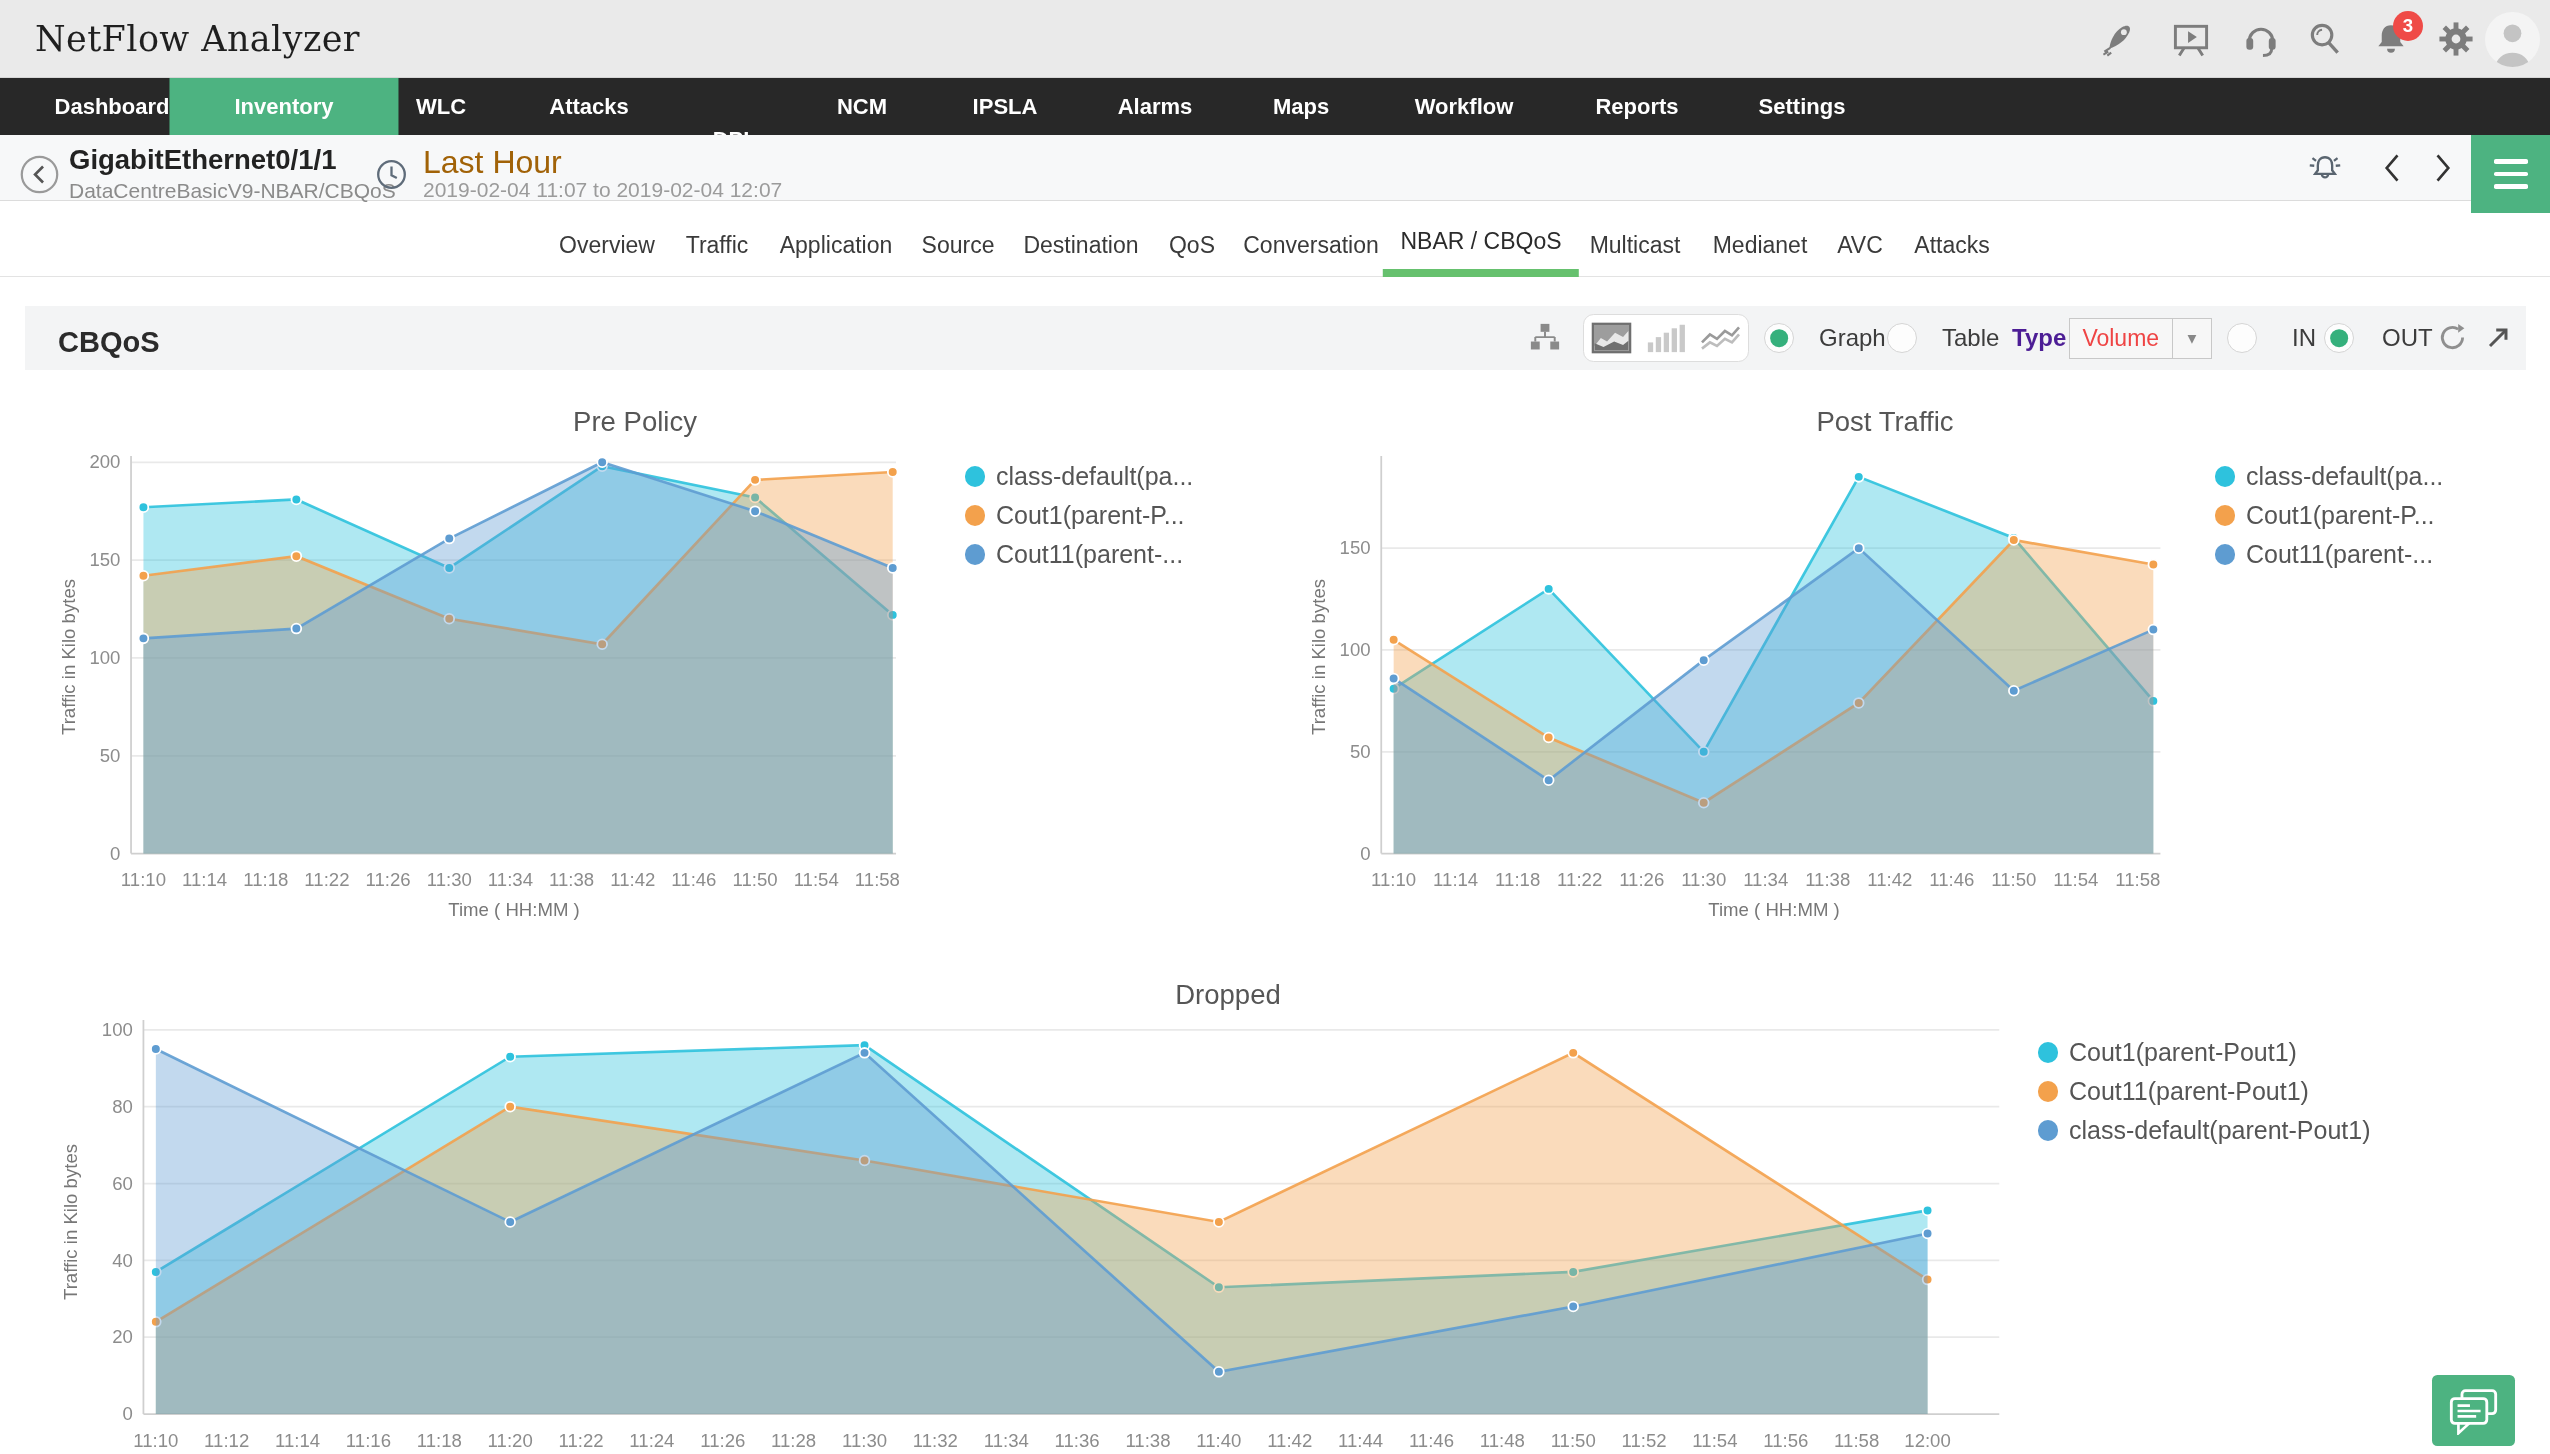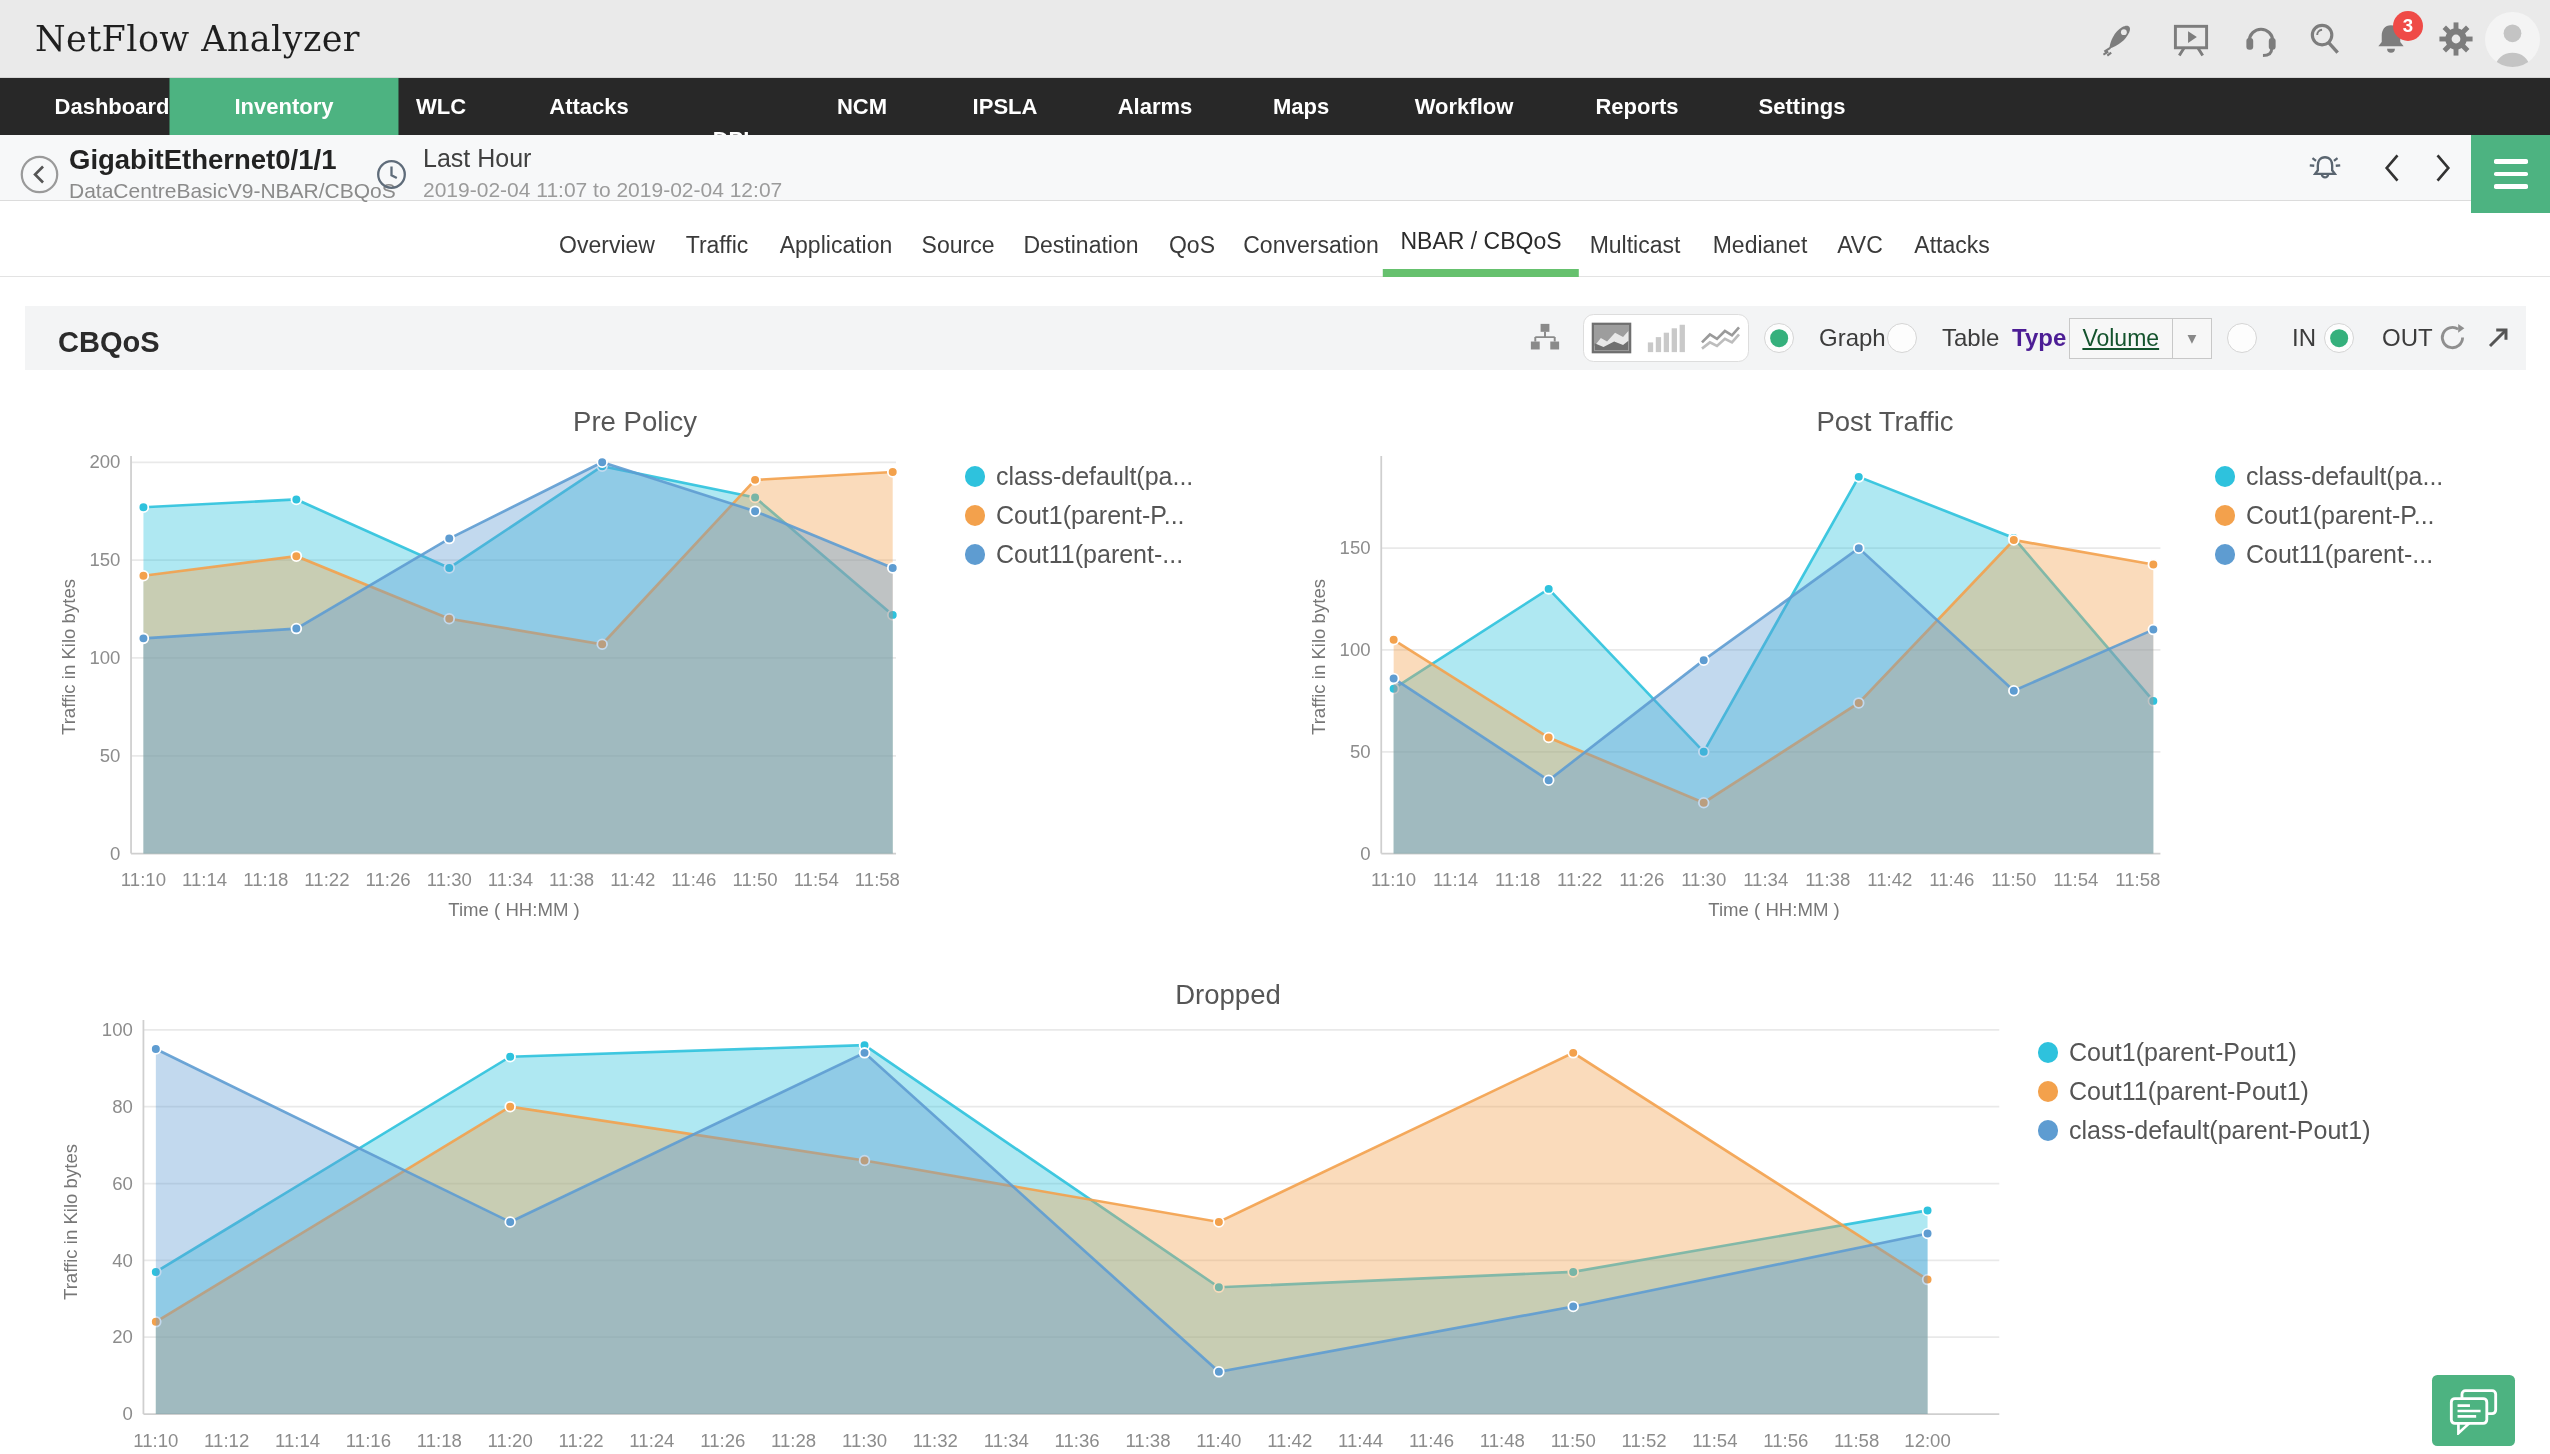--- a/index.html
+++ b/index.html
@@ -25,21 +25,21 @@
               padding:0 26.6px; white-space:nowrap; cursor:pointer; }
   .nav-item.active { background:#4db381; padding:0 65px;text-align:right; }
 
   
   .ctxrow { position:absolute; left:0; top:135px; width:2550px; height:66px;
             background:#f7f8f9; border-bottom:0.9px solid #dcdcdc; }
   .backbtn { position:absolute; left:20.4px; top:19.5px; width:39px; height:39px; }
   .ctx-title { position:absolute; left:69px; top:8.9px; font-size:27.5px; font-weight:bold; color:#222; }
   .ctx-sub   { position:absolute; left:69px; top:44px; font-size:21px; color:#8b8b8b; }
   .clock-ic  { position:absolute; left:372px; top:19.5px; width:39px; height:39px; }
-  .ctx-range-label { position:absolute; left:423px; top:8.9px; font-size:25px; color:#404040; }
+  .ctx-range-label { position:absolute; left:423px; top:8.9px; font-size:32px; color:#a16207; }
   .ctx-range { position:absolute; left:423px; top:43px; font-size:21px; color:#9b9b9b; }
   .ctx-right-ic { position:absolute; top:50%; transform:translate(-50%,-50%); width:43px; height:43px; cursor:pointer; }
   .hamburger { position:absolute; left:2471px; top:0; width:80px; height:78px; background:#4db381;
                display:flex; flex-direction:column; align-items:center; justify-content:center; gap:8px; cursor:pointer; }
   .hamburger span { display:block; width:34px; height:4.4px; background:#fff; border-radius:1.8px; }
 
   
   .subtabs { position:absolute; left:0; top:213px; width:2550px; height:64px;
              background:#fff; border-bottom:1.8px solid #e3e3e3; }
   .subtab { position:absolute; top:0; height:64px; transform:translateX(-50%);
@@ -56,21 +56,21 @@
                       display:flex; align-items:center; justify-content:space-around; }
   .ctg-btn { width:44px; height:35px; display:flex; align-items:center; justify-content:center; cursor:pointer; }
   .radio { position:absolute; top:17px; width:30px; height:30px; border-radius:50%;
            background:#fdfdfd; border:1.8px solid #d5d5d5; cursor:pointer; }
   .radio .dot { position:absolute; left:50%; top:50%; transform:translate(-50%,-50%);
                 width:17.7px; height:17.7px; border-radius:50%; background:#35b07c; }
   .tbr-label { position:absolute; top:0; line-height:64px; font-size:24px; color:#3c3c3c; cursor:pointer; }
   .tbr-type  { position:absolute; top:0; line-height:64px; font-size:24px; font-weight:bold; color:#4c1d95; }
   .select { position:absolute; left:2044px; top:11.5px; width:143px; height:41px; background:#f7f7f7;
             border:0.9px solid #c8c8c8; display:flex; align-items:center; cursor:pointer; }
-  .select .val { flex:1; padding-left:12.4px; font-size:23px; color:#14532d;text-decoration:underline; }
+  .select .val { flex:1; padding-left:12.4px; font-size:23px; color:#ef4444; }
   .select .caret { width:39px; height:100%; border-left:0.9px solid #c8c8c8;
                    display:flex; align-items:center; justify-content:center; color:#888; font-size:17.7px; }
 
   
   #charts { position:absolute; left:0; top:0; }
   .chart-title { position:absolute; transform:translate(-50%,-50%); font-size:27.5px; color:#565656; white-space:nowrap; }
   .axis-label  { position:absolute; transform:translate(-50%,-50%); font-size:18.6px; color:#777; white-space:nowrap; }
   .axis-label.vert { transform:translate(-50%,-50%) rotate(-90deg); }
   .legend { position:absolute; }
   .legend-row { height:39px; display:flex; align-items:center; cursor:pointer; }

